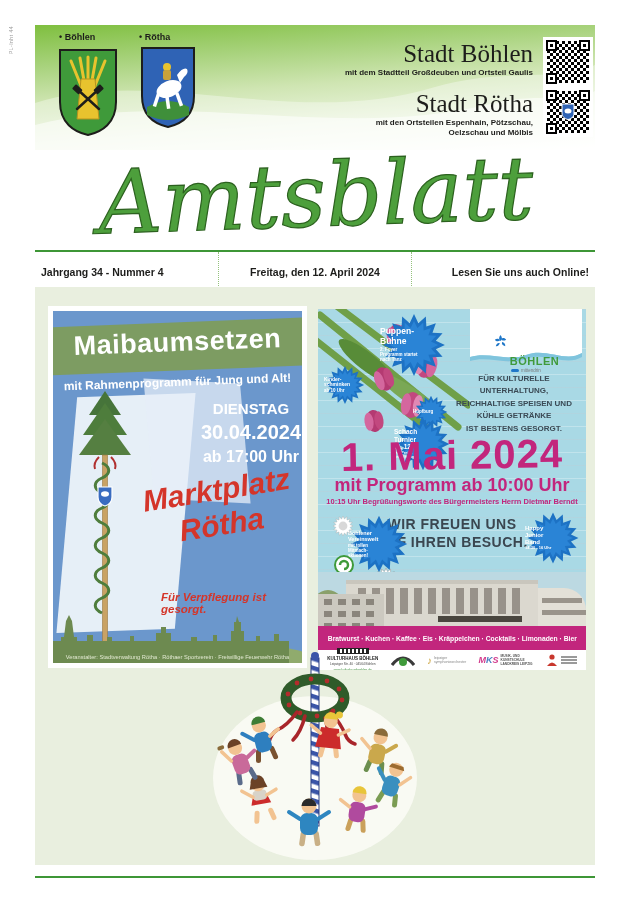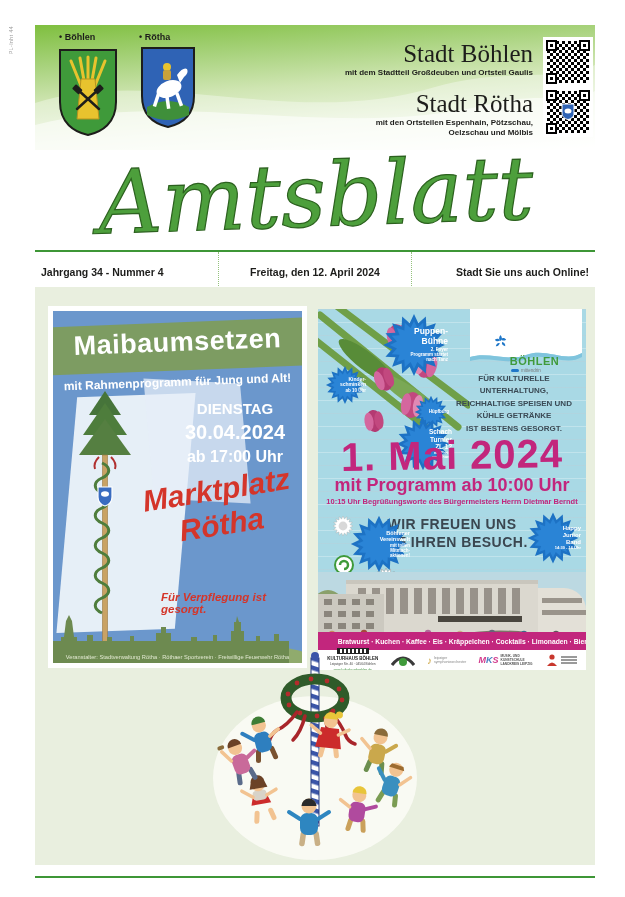--- a/index.html
+++ b/index.html
@@ -47,21 +47,21 @@
                   border:5px solid #fff;box-sizing:border-box;overflow:hidden;}
   .mb-shape{position:absolute;background:rgba(244,248,252,.9);}
   .mb-shape1{left:14px;top:84px;width:118px;height:236px;transform:skewX(-7deg) rotate(-2deg);}
   .mb-shape2{left:96px;top:70px;width:96px;height:120px;background:rgba(230,238,248,.75);transform:skewX(8deg) rotate(3deg);}
   .mb-band{position:absolute;left:-10px;top:11px;width:116%;height:48px;background:#7d9c62;transform:rotate(-2.2deg);}
   .mb-title{position:absolute;left:0;top:16px;width:100%;text-align:center;color:#fff;
             font-size:27px;font-weight:bold;transform:rotate(-2.2deg);letter-spacing:.5px;}
   .mb-sub{position:absolute;left:0;top:64px;width:100%;text-align:center;color:#fff;
           font-size:12px;font-weight:bold;transform:rotate(-2.2deg);}
   .mb-pole{position:absolute;left:20px;top:80px;width:70px;height:262px;}
-  .mb-date{position:absolute;left:118px;top:88px;width:128px;text-align:center;color:#fff;font-weight:bold;line-height:1.35;}
+  .mb-date{position:absolute;left:134px;top:88px;width:128px;text-align:center;color:#fff;font-weight:bold;line-height:1.35;}
   .mb-weekday{font-size:15px;}.mb-day{font-size:20px;}.mb-time{font-size:16px;}
   .mb-place{position:absolute;left:78px;top:162px;width:176px;text-align:center;color:#d4352a;
             font-size:30px;font-weight:bold;font-style:italic;line-height:1.15;transform:rotate(-9deg);}
   .mb-note{position:absolute;left:108px;top:280px;width:144px;text-align:left;color:#d4352a;
            font-size:11.5px;font-weight:bold;font-style:italic;}
   .mb-skyline{position:absolute;left:0;bottom:0;width:249px;height:62px;}
   .mb-organizer{position:absolute;left:0;bottom:3px;width:100%;text-align:center;color:#e3ead2;
                 font-size:6px;transform:scaleX(.95);}
   
   .poster-mai{position:absolute;left:283px;top:22px;width:268px;height:361px;overflow:hidden;
@@ -73,36 +73,36 @@
   .boehlen-banner{position:absolute;left:152px;top:0;width:112px;height:58px;}
   .bb-inner{position:absolute;left:14px;top:6px;width:84px;text-align:center;}
   .bb-row{display:flex;align-items:center;justify-content:center;gap:2px;}
   .bb-name{font-size:11px;font-weight:bold;color:#3f9a3a;letter-spacing:.5px;margin-top:40px;}
   .bb-tag{font-size:4.5px;color:#7a7a7a;margin-top:1px;}
   .bb-tagmark{display:inline-block;width:8px;height:3px;background:#1f77c8;border-radius:2px;margin-right:2px;vertical-align:middle;}
   .mai-info{position:absolute;left:128px;top:64px;width:136px;text-align:center;color:#3b4a55;
             font-size:8px;font-weight:bold;line-height:1.55;}
   .badge{position:absolute;}
   .badge svg.star{position:absolute;inset:0;width:100%;height:100%;}
-  .badge-text{position:absolute;inset:0;display:flex;flex-direction:column;align-items:flex-end;
+  .badge-text{position:absolute;inset:0;display:flex;flex-direction:column;align-items:flex-start;
               justify-content:center;color:#fff;font-weight:bold;text-align:center;line-height:1.15;}
   .fs85{font-size:8.5px}.fs65{font-size:6.5px}.fs6{font-size:6px}
   .fs55{font-size:5.5px}.fs5{font-size:5px}.fs45{font-size:4.5px}.fs4{font-size:4px}
   .mai-headline{position:absolute;left:0;top:124px;width:100%;text-align:center;color:#c2267d;
                 font-size:40px;font-weight:bold;letter-spacing:1px;transform:rotate(-1deg);}
   .mai-program{position:absolute;left:0;top:166px;width:100%;text-align:center;color:#c2267d;
                font-size:18px;font-weight:bold;}
   .mai-greeting{position:absolute;left:0;top:188px;width:100%;text-align:center;color:#c2267d;
                 font-size:7.5px;font-weight:bold;}
   .mai-welcome{position:absolute;left:0;top:206px;width:100%;text-align:center;color:#3a4650;
                font-size:14px;font-weight:bold;line-height:1.3;letter-spacing:.5px;}
   .mini-logo{position:absolute;}
   .building{position:absolute;left:0;bottom:20px;width:268px;height:78px;}
-  .food-band{position:absolute;left:0;bottom:20px;width:100%;height:18px;background:#c2267d;
-             display:flex;align-items:center;justify-content:center;padding-left:10px;}
+  .food-band{position:absolute;left:0;bottom:20px;width:100%;height:24px;background:#c2267d;
+             display:flex;align-items:center;justify-content:center;}
   .food-band span{color:#fff;font-size:7.5px;font-weight:bold;white-space:nowrap;transform:scaleX(.9);}
   .mai-footer{position:absolute;left:0;bottom:0;width:100%;height:20px;background:#fff;
               display:flex;align-items:center;justify-content:space-around;padding:0 3px;box-sizing:border-box;}
   .sp{display:flex;align-items:center;gap:2px;}
   .sp-col{display:flex;flex-direction:column;align-items:center;line-height:1.15;}
   .kh-glyph{width:30px;height:4px;background:repeating-linear-gradient(90deg,#222 0 2px,#fff 2px 4px);border:1px solid #222;}
   .kh1{font-size:4.5px;font-weight:bold;color:#222;}
   .kh2{font-size:3.2px;color:#444;}
   .kh3{font-size:3.2px;color:#3f8f3a;}
   .lso-note{font-size:10px;color:#caa23a;}
@@ -193,21 +193,21 @@
     </div>
   </div>
 
   <svg class="masthead" viewBox="0 0 560 102">
     <text x="282" y="80" text-anchor="middle" font-family="DejaVu Serif, serif" font-style="italic" font-size="88" fill="#4d9f3c" stroke="#2c611f" stroke-width="1.2" transform="rotate(-2 282 80)">Amtsblatt</text>
   </svg>
 
   <div class="issue-bar">
     <div class="issue-left">Jahrgang 34 - Nummer 4</div>
     <div class="issue-center">Freitag, den 12. April 2024</div>
-    <div class="issue-right">Stadt Sie uns auch Online!</div>
+    <div class="issue-right">Lesen Sie uns auch Online!</div>
   </div>
 
   <div class="content">
 
     <div class="poster-maibaum">
       <div class="mb-shape mb-shape1"></div>
       <div class="mb-shape mb-shape2"></div>
       <div class="mb-band"></div>
       <div class="mb-title">Maibaumsetzen</div>
       <div class="mb-sub">mit Rahmenprogramm für Jung und Alt!</div>

